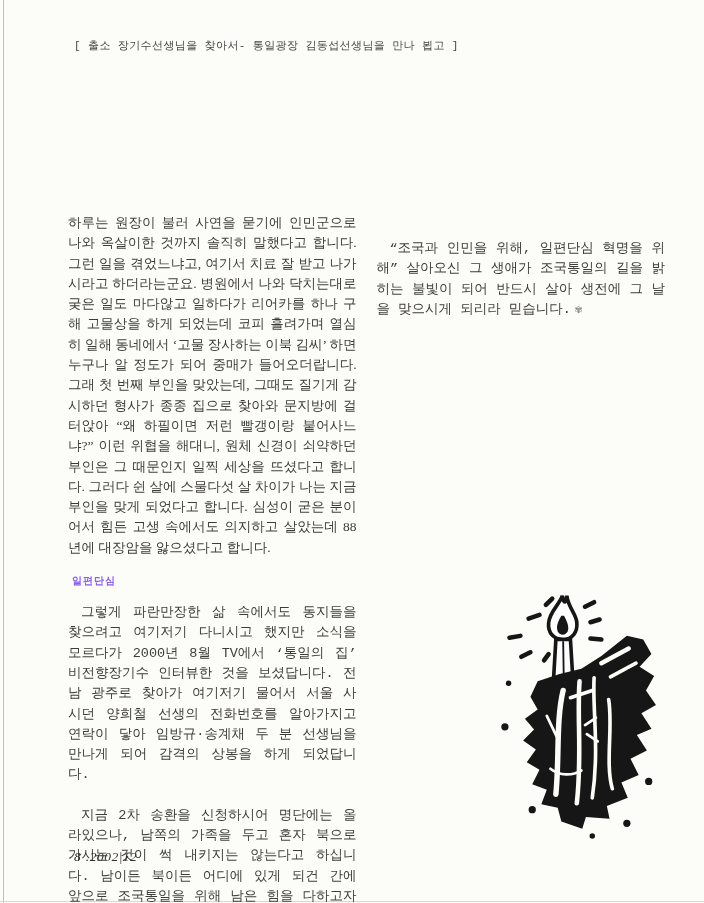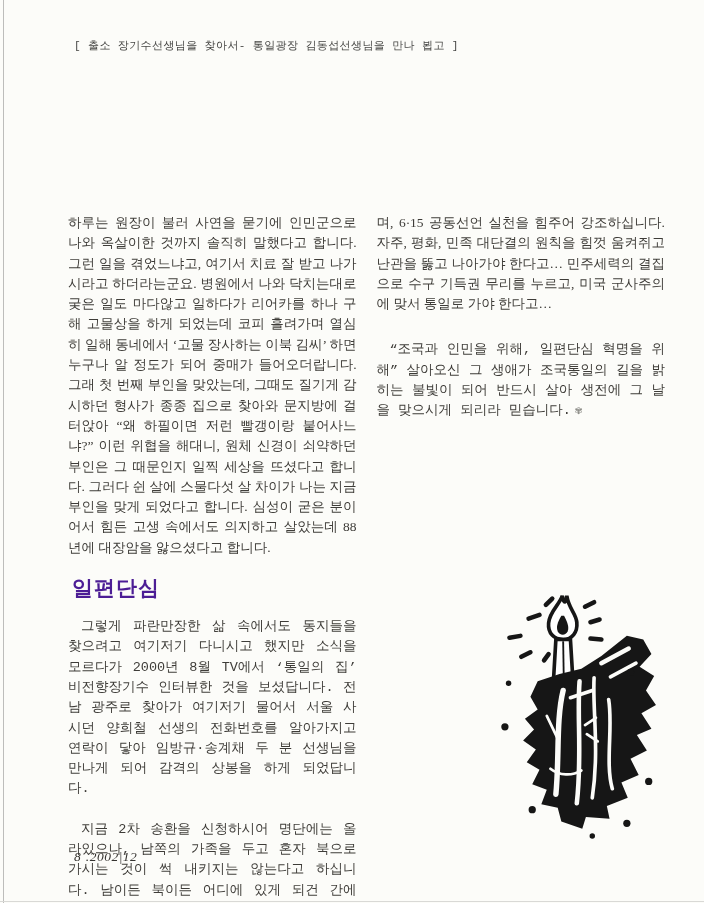--- a/index.html
+++ b/index.html
@@ -33,21 +33,21 @@
     font-size:13.5px; line-height:20.3px;
     color:#3e3c38;
     text-align:justify;
     word-break:break-all;
   }
   .indent { text-indent:13px;font-family:Liberation Mono, monospace; }
   .mt-para { margin-top:20px; }
   .mt-para-lg { margin-top:26px; }
   .section-heading {
     margin:16px 0 15px 4px;
-    font-size:21px; font-weight:600; color:#4c1d95;
+    font-size:10px; font-weight:600; color:#8b5cf6;
     letter-spacing:1px;
   }
   .endmark {
     color:#8f8f8a; font-size:12px; margin-left:4px;
   }
   .footer {
     position:absolute; left:74px; top:849px;
     font-size:13.5px; color:#353330;font-style:italic;
   }
   .footer .issue { margin-left:5px; letter-spacing:0.5px; }
@@ -68,21 +68,20 @@
   <div class="kicker">[ 출소 장기수선생님을 찾아서- 통일광장 김동섭선생님을 만나 뵙고 ]</div>
 
   <div class="columns">
     <div class="col">
       <p class="body-para">하루는 원장이 불러 사연을 묻기에 인민군으로 나와 옥살이한 것까지 솔직히 말했다고 합니다. 그런 일을 겪었느냐고, 여기서 치료 잘 받고 나가시라고 하더라는군요. 병원에서 나와 닥치는대로 궂은 일도 마다않고 일하다가 리어카를 하나 구해 고물상을 하게 되었는데 코피 흘려가며 열심히 일해 동네에서 ‘고물 장사하는 이북 김씨’ 하면 누구나 알 정도가 되어 중매가 들어오더랍니다. 그래 첫 번째 부인을 맞았는데, 그때도 질기게 감시하던 형사가 종종 집으로 찾아와 문지방에 걸터앉아 “왜 하필이면 저런 빨갱이랑 붙어사느냐?” 이런 위협을 해대니, 원체 신경이 쇠약하던 부인은 그 때문인지 일찍 세상을 뜨셨다고 합니다. 그러다 쉰 살에 스물다섯 살 차이가 나는 지금 부인을 맞게 되었다고 합니다. 심성이 굳은 분이어서 힘든 고생 속에서도 의지하고 살았는데 88년에 대장암을 앓으셨다고 합니다.</p>
       <h2 class="section-heading">일편단심</h2>
       <p class="body-para indent">그렇게 파란만장한 삶 속에서도 동지들을 찾으려고 여기저기 다니시고 했지만 소식을 모르다가 2000년 8월 TV에서 ‘통일의 집’ 비전향장기수 인터뷰한 것을 보셨답니다. 전남 광주로 찾아가 여기저기 물어서 서울 사시던 양희철 선생의 전화번호를 알아가지고 연락이 닿아 임방규·송계채 두 분 선생님을 만나게 되어 감격의 상봉을 하게 되었답니다.</p>
       <p class="body-para indent mt-para">지금 2차 송환을 신청하시어 명단에는 올라있으나, 남쪽의 가족을 두고 혼자 북으로 가시는 것이 썩 내키지는 않는다고 하십니다. 남이든 북이든 어디에 있게 되건 간에 앞으로 조국통일을 위해 남은 힘을 다하고자 하시</p>
     </div>
     <div class="col">
-      <p class="body-para">며, 6·15 공동선언 실천을 힘주어 강조하십니다.  자주, 평화, 민족 대단결의 원칙을 힘껏 움켜쥐고 난관을 뚫고 나아가야 한다고… 민주세력의 결집으로 수구 기득권 무리를 누르고, 미국 군사주의에 맞서 통일로 가야 한다고…</p>
       <p class="body-para indent mt-para-lg"><span>“조국과 인민을 위해, 일편단심 혁명을 위해” 살아오신 그 생애가 조국통일의 길을 밝히는 불빛이 되어 반드시 살아 생전에 그 날을 맞으시게 되리라 믿습니다.</span><span class="endmark">✾</span></p>
     </div>
   </div>
 
   <div class="illustration">
     <svg viewBox="0 0 200 290" xmlns="http://www.w3.org/2000/svg">
 
       <g stroke="#161616" stroke-width="5" stroke-linecap="round">
         <line x1="57" y1="18" x2="64" y2="11"></line>
         <line x1="38" y1="33" x2="50" y2="29"></line>

